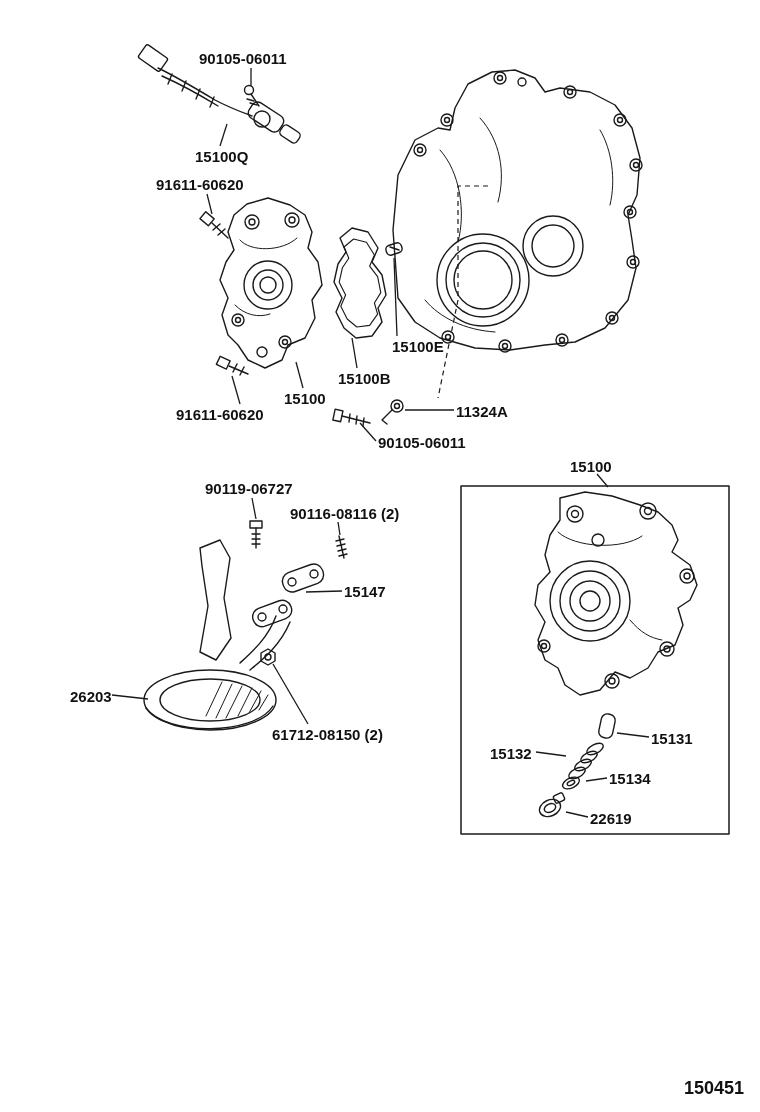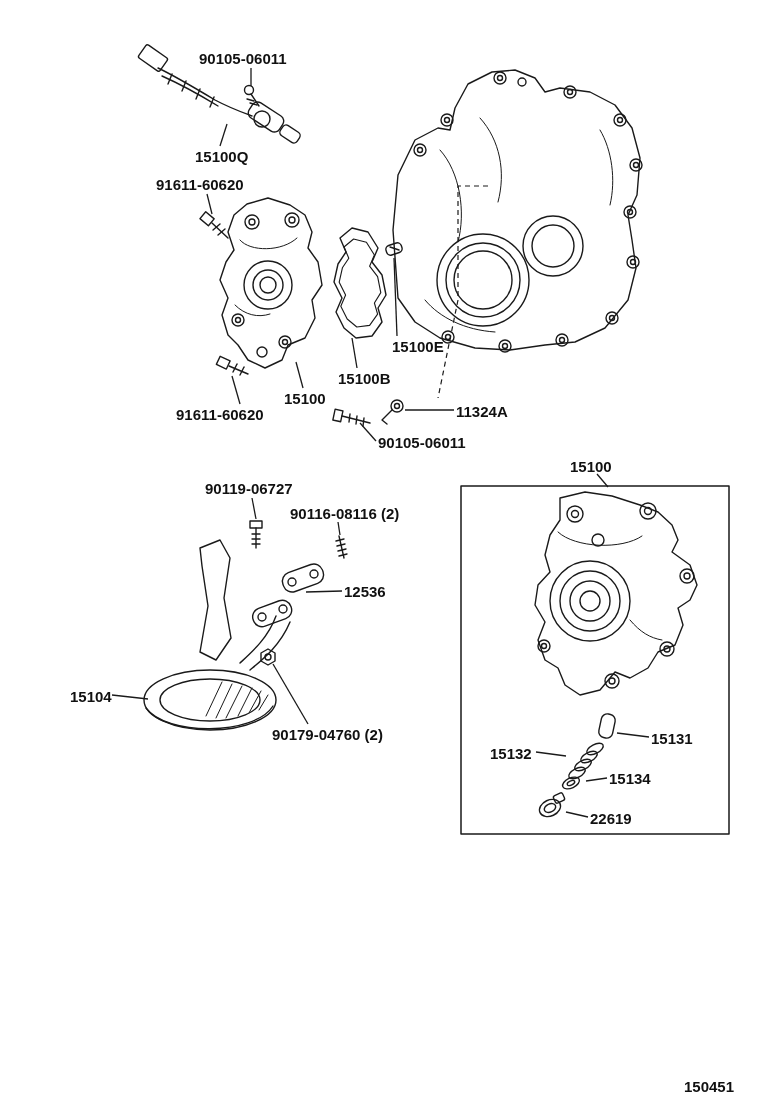--- a/index.html
+++ b/index.html
@@ -15,21 +15,21 @@
     font-weight:bold;
     font-size:15px;
     line-height:17px;
     letter-spacing:0px;
     color:#111;
     white-space:nowrap;
   }
   .fig-num{
     position:absolute;
     font-weight:bold;
-    font-size:15px;
+    font-size:18px;
     color:#111;
   }
   svg{position:absolute;left:0;top:0;}
   .art{stroke:#1a1a1a;fill:none;stroke-width:1.4;stroke-linejoin:round;stroke-linecap:round;}
   .thin{stroke-width:1;}
   .leader{stroke:#1a1a1a;stroke-width:1.3;fill:none;}
   .dash{stroke:#1a1a1a;stroke-width:1.2;fill:none;stroke-dasharray:5 4;}
 </style>
 </head>
 <body>
@@ -279,22 +279,22 @@
   <div class="lbl" style="left:156px;top:176px">91611-60620</div>
   <div class="lbl" style="left:392px;top:338px">15100E</div>
   <div class="lbl" style="left:338px;top:370px">15100B</div>
   <div class="lbl" style="left:284px;top:390px">15100</div>
   <div class="lbl" style="left:176px;top:406px">91611-60620</div>
   <div class="lbl" style="left:456px;top:403px">11324A</div>
   <div class="lbl" style="left:378px;top:434px">90105-06011</div>
   <div class="lbl" style="left:570px;top:458px">15100</div>
   <div class="lbl" style="left:205px;top:480px">90119-06727</div>
   <div class="lbl" style="left:290px;top:505px">90116-08116 (2)</div>
-  <div class="lbl" style="left:344px;top:583px">12536</div>
-  <div class="lbl" style="left:70px;top:688px">15104</div>
-  <div class="lbl" style="left:272px;top:726px">90179-04760 (2)</div>
+  <div class="lbl" style="left:344px;top:583px">15147</div>
+  <div class="lbl" style="left:70px;top:688px">26203</div>
+  <div class="lbl" style="left:272px;top:726px">61712-08150 (2)</div>
   <div class="lbl" style="left:651px;top:730px">15131</div>
   <div class="lbl" style="left:490px;top:745px">15132</div>
   <div class="lbl" style="left:609px;top:770px">15134</div>
   <div class="lbl" style="left:590px;top:810px">22619</div>
 
   <div class="fig-num" style="left:684px;top:1078px">150451</div>
 </div>
 
 </body></html>

